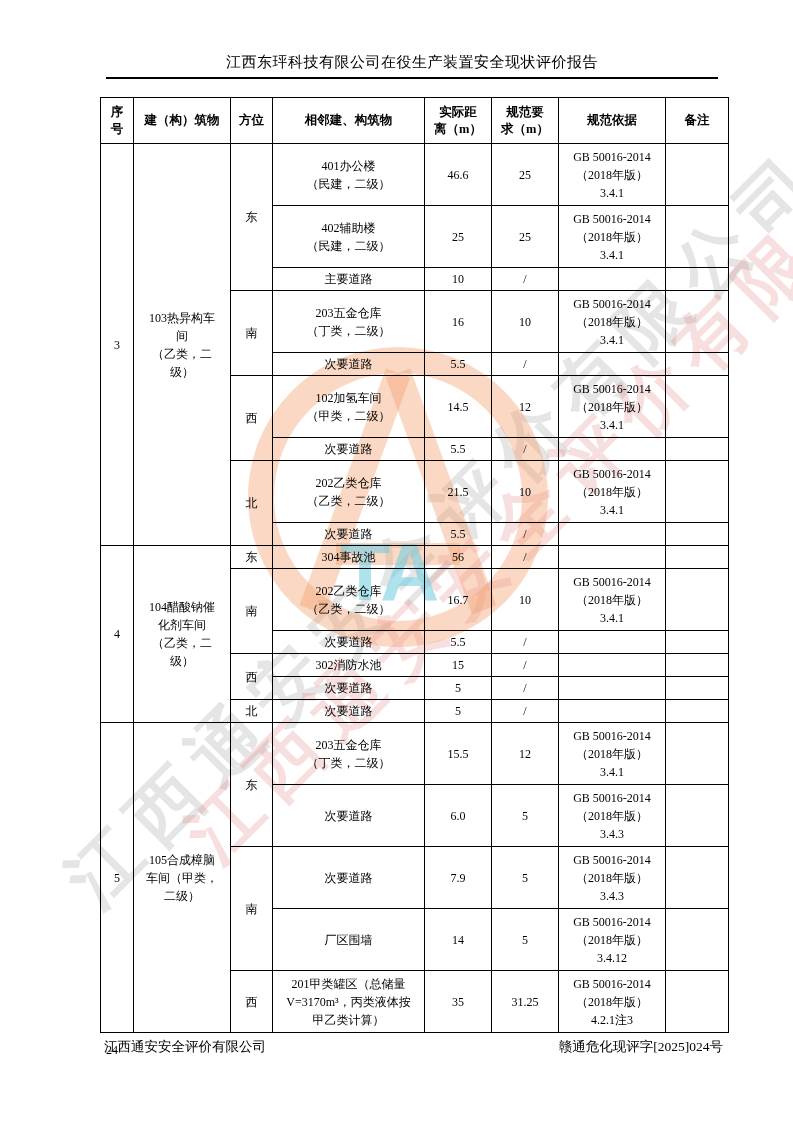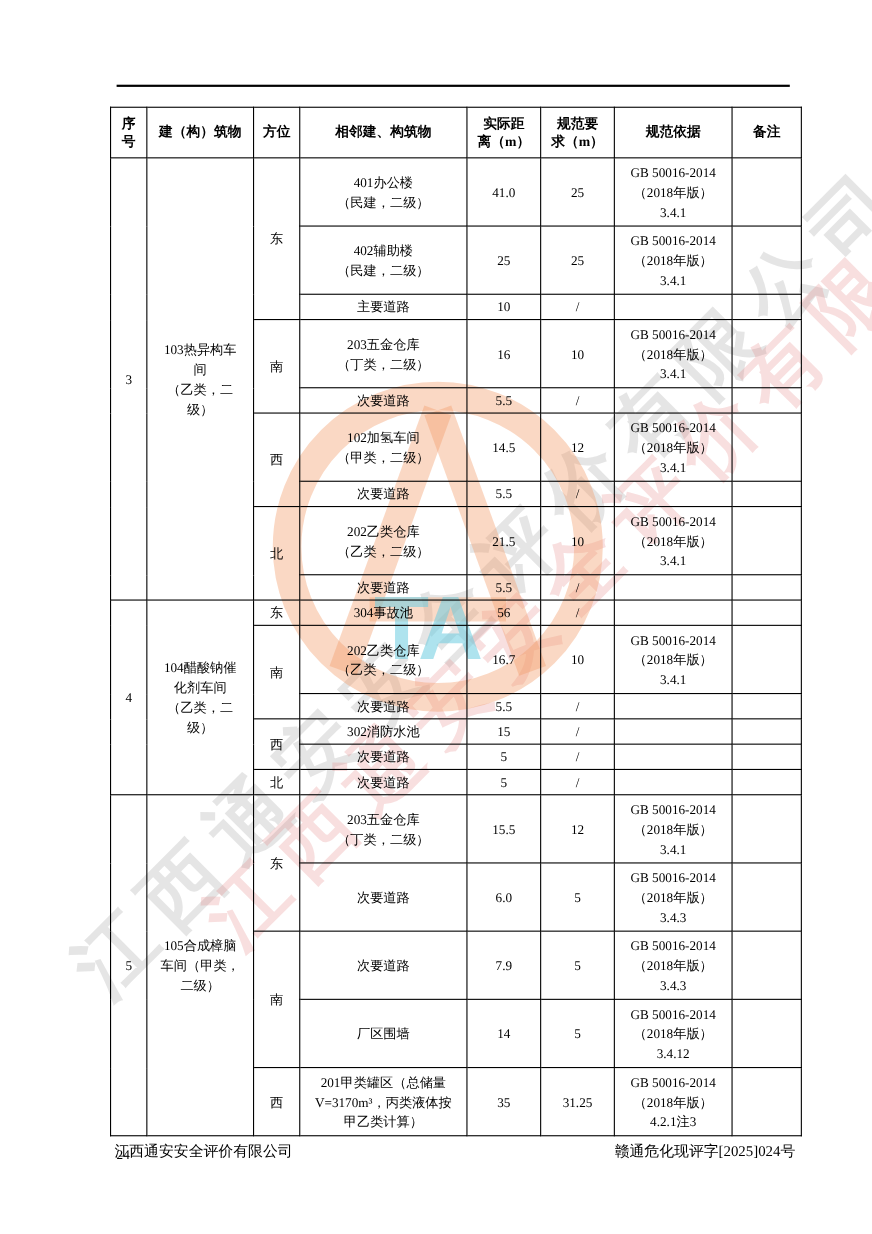--- a/index.html
+++ b/index.html
@@ -72,20 +72,21 @@
     <div class="logo">
       <div class="logo-ring"></div>
       <div class="logo-bar left"></div>
       <div class="logo-bar right"></div>
       <div class="logo-cross"></div>
       <div class="logo-ta">TA</div>
     </div>
   </div>
 
   <div class="content">
+    <div class="doc-title">江西东玶科技有限公司在役生产装置安全现状评价报告</div>
     <div class="title-rule"></div>
 
     <table class="main">
       <colgroup>
         <col style="width:33px">
           <col style="width:97px">
           <col style="width:42px">
           <col style="width:152px">
         <col style="width:67px">
           <col style="width:67px">
@@ -110,21 +111,21 @@
       <tbody id="tbody">
           <tr class="tall">
             <td rowspan="9">3</td>
             <td rowspan="9">103热异构车
 间
 （乙类，二
 级）</td>
             <td rowspan="3">东</td>
             <td>401办公楼
 （民建，二级）</td>
-            <td>41.0</td>
+            <td>46.6</td>
             <td>25</td>
             <td class="col-basis">GB 50016-2014
 （2018年版）
 3.4.1</td>
             <td></td>
           </tr>
           <tr class="tall">
             <td>402辅助楼
 （民建，二级）</td>
             <td>25</td>

